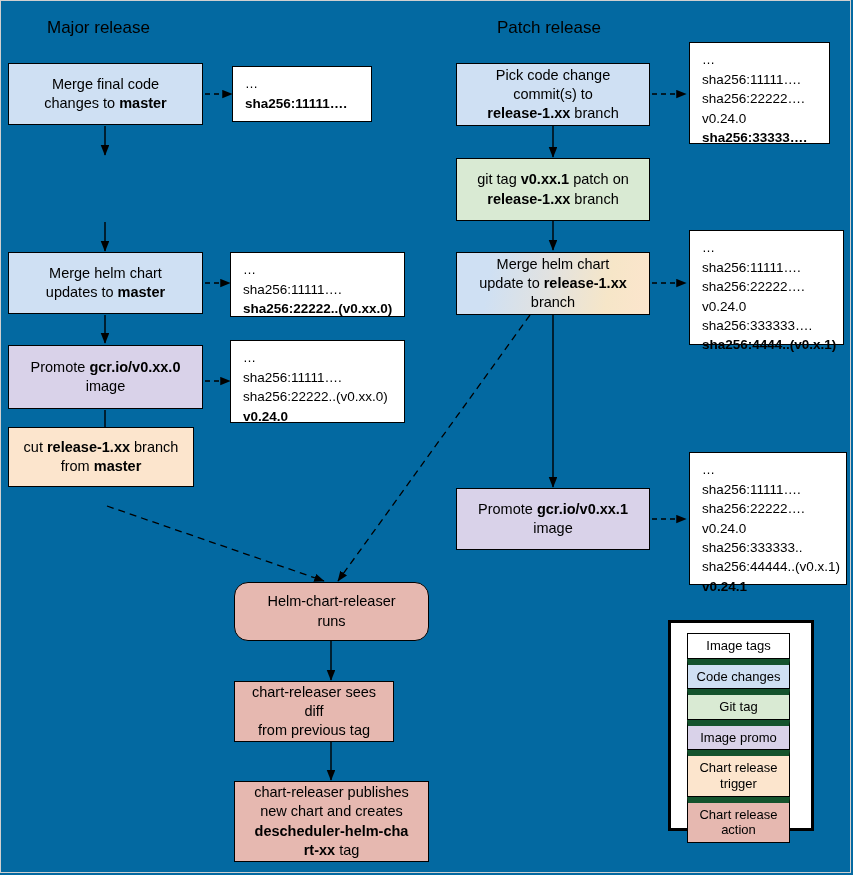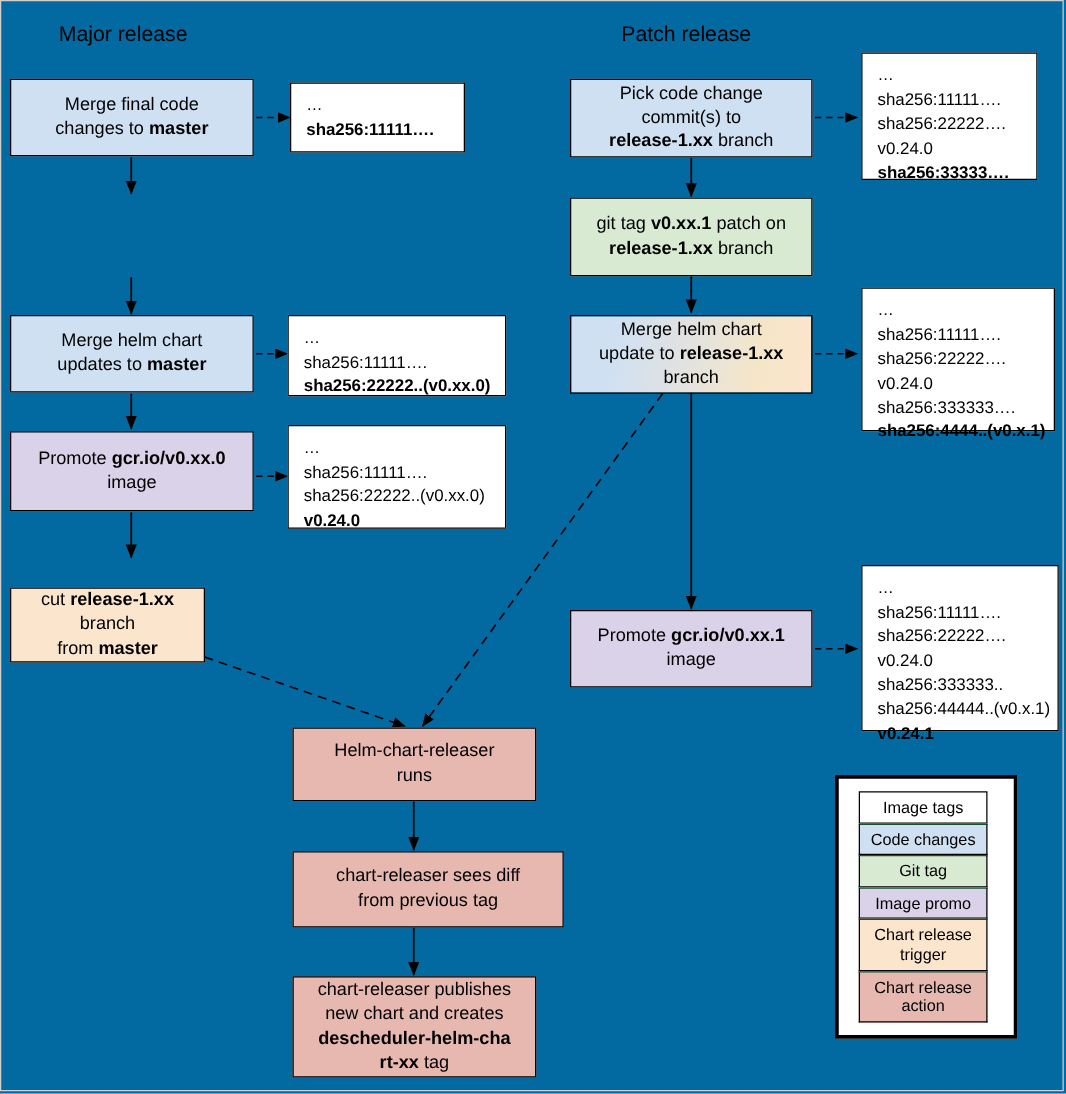--- a/index.html
+++ b/index.html
@@ -86,21 +86,21 @@
     font-size: 13px;
     line-height: 1.2;
     text-align: center;
     padding: 4px 2px;
     width: 103px;
     min-height: 25px;
     display: flex;
     align-items: center;
     justify-content: center;
   }
-  .legend-item + .legend-item { border-top: 1px solid #14532d; }
+  .legend-item + .legend-item { border-top: 6px solid #14532d; }
   .legend-item.white { background: #ffffff; }
 
   svg.arrows {
     position: absolute;
     left: 0; top: 0;
     width: 853px; height: 875px;
     pointer-events: none;
   }
 </style>
 </head>
@@ -169,21 +169,21 @@
     </span>
   </div>
 
   <div class="node c-promo" style="left:8px; top:345px; width:195px; height:64px;">
     <span class="txt">
       <span>Promote <b>gcr.io/v0.xx.0</b></span><br>
       <span>image</span>
     </span>
   </div>
 
-  <div class="node c-trig" style="left:8px; top:470px; width:156px; height:60px;justify-content:center;">
+  <div class="node c-trig" style="left:8px; top:427px; width:186px; height:60px;justify-content:center;">
     <span class="txt">
       <span>cut <b>release-1.xx</b> branch</span><br>
       <span>from <b>master</b></span>
     </span>
   </div>
 
   <div class="node c-code" style="left:456px; top:63px; width:194px; height:63px;">
     <span class="txt">
       <span>Pick code change</span><br>
       <span>commit(s) to</span><br>
@@ -206,28 +206,28 @@
     </span>
   </div>
 
   <div class="node c-promo" style="left:456px; top:488px; width:194px; height:62px;">
     <span class="txt">
       <span>Promote <b>gcr.io/v0.xx.1</b></span><br>
       <span>image</span>
     </span>
   </div>
 
-  <div class="node c-action" style="left:234px; top:582px; width:195px; height:59px;">
+  <div class="node c-action" style="left:234px; top:582px; width:195px; height:59px;border-radius:14px;">
     <span class="txt">
       <span>Helm-chart-releaser</span><br>
       <span>runs</span>
     </span>
   </div>
 
-  <div class="node c-action" style="left:234px; top:681px; width:217px; height:61px;">
+  <div class="node c-action" style="left:234px; top:681px; width:160px; height:61px;">
     <span class="txt">
       <span>chart-releaser sees diff</span><br>
       <span>from previous tag</span>
     </span>
   </div>
 
   <div class="node c-action" style="left:234px; top:781px; width:195px; height:81px;">
     <span class="txt">
       <span>chart-releaser publishes</span><br>
       <span>new chart and creates</span><br>

